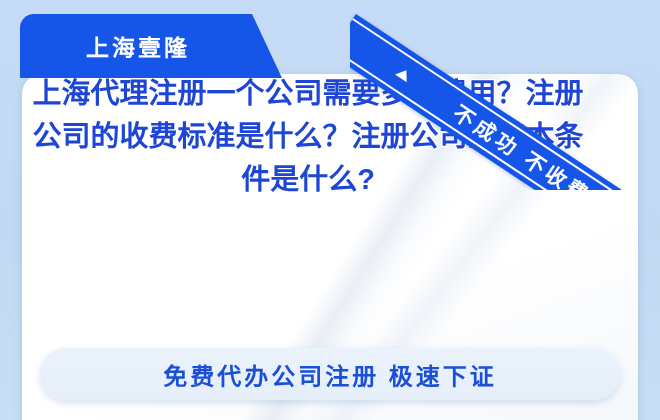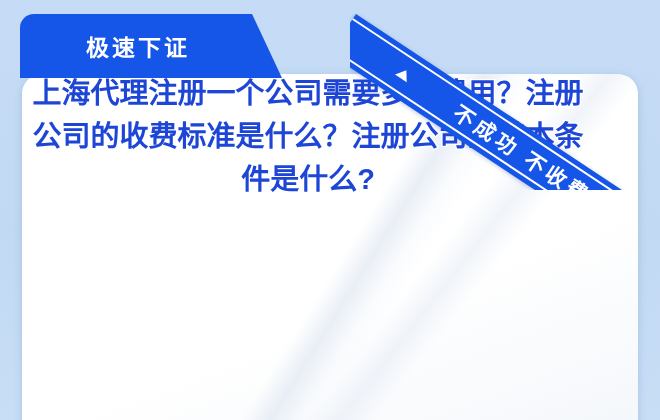--- a/index.html
+++ b/index.html
@@ -177,25 +177,28 @@
   }
 </style>
 </head>
 <body>
 
 <div class="banner">
 
   <div class="card"></div>
 
   <div class="brand-tab">
-    <div class="brand-tab-label">极速下证</div>
+    <div class="brand-tab-label">上海壹隆</div>
   </div>
 
   <div class="headline">上海代理注册一个公司需要多少费用？注册公司的收费标准是什么？注册公司的基本条件是什么?</div>
 
+  <div class="cta-pill">
+    <span class="cta-pill-label">免费代办公司注册 极速下证</span>
+  </div>
 
   <div class="ribbon-wrap">
     <div class="ribbon">
       <span class="ribbon-marker"></span>
       <span class="ribbon-label">不成功 不收费</span>
     </div>
   </div>
 
 </div>
 

